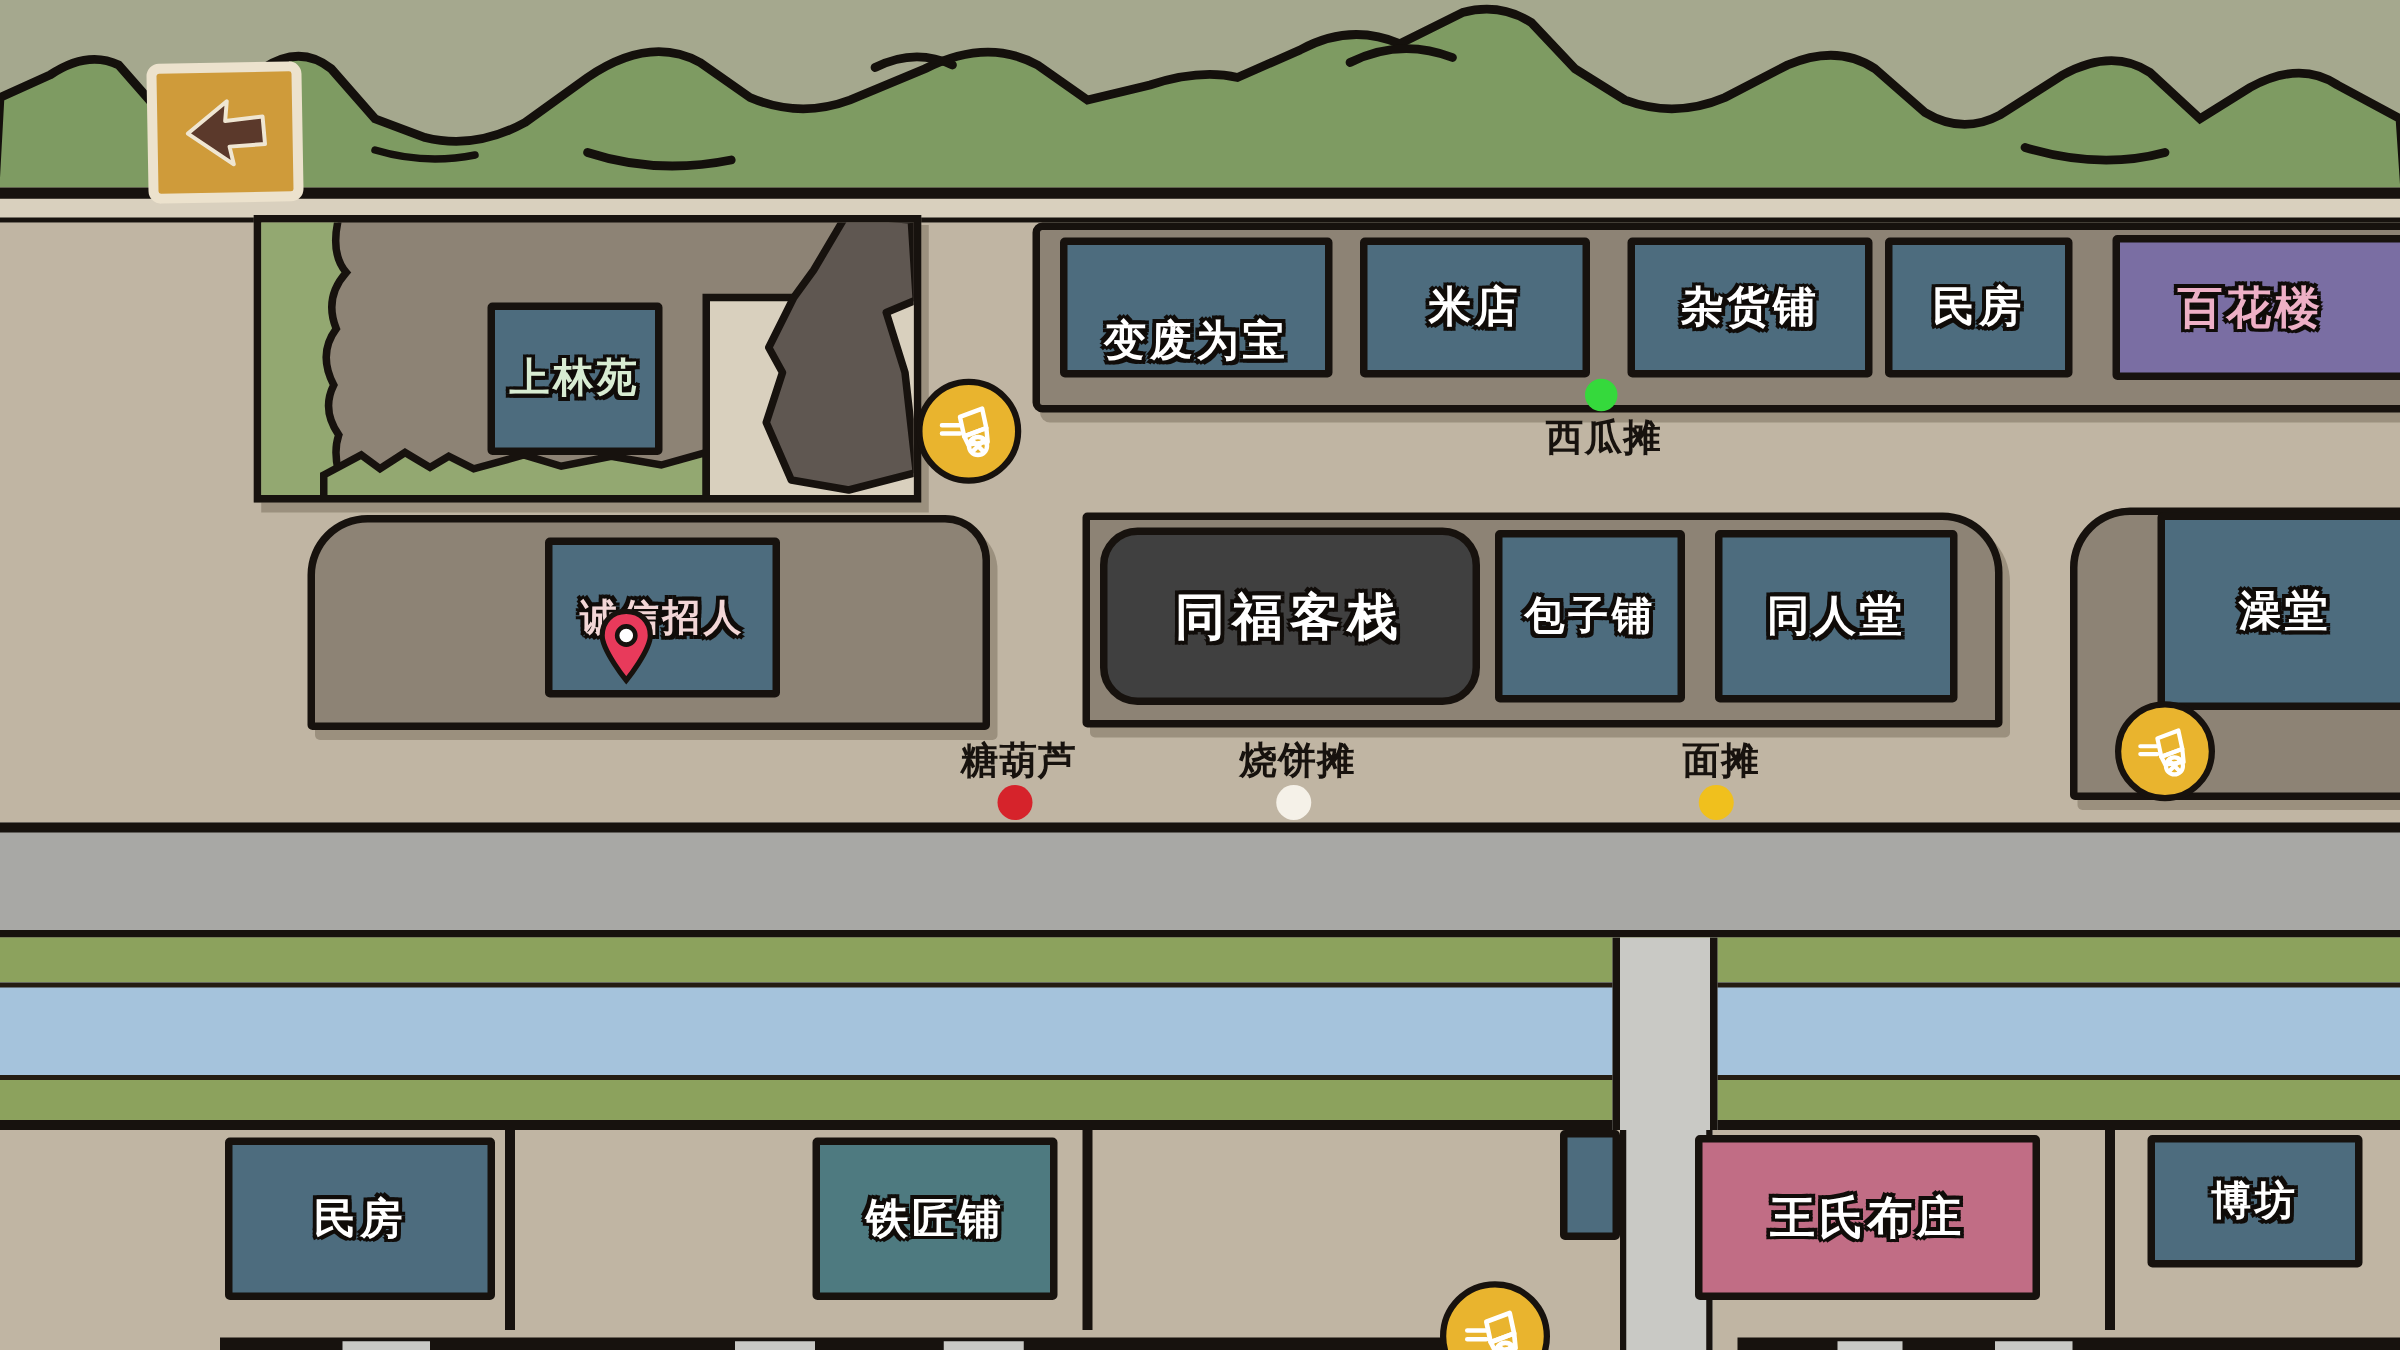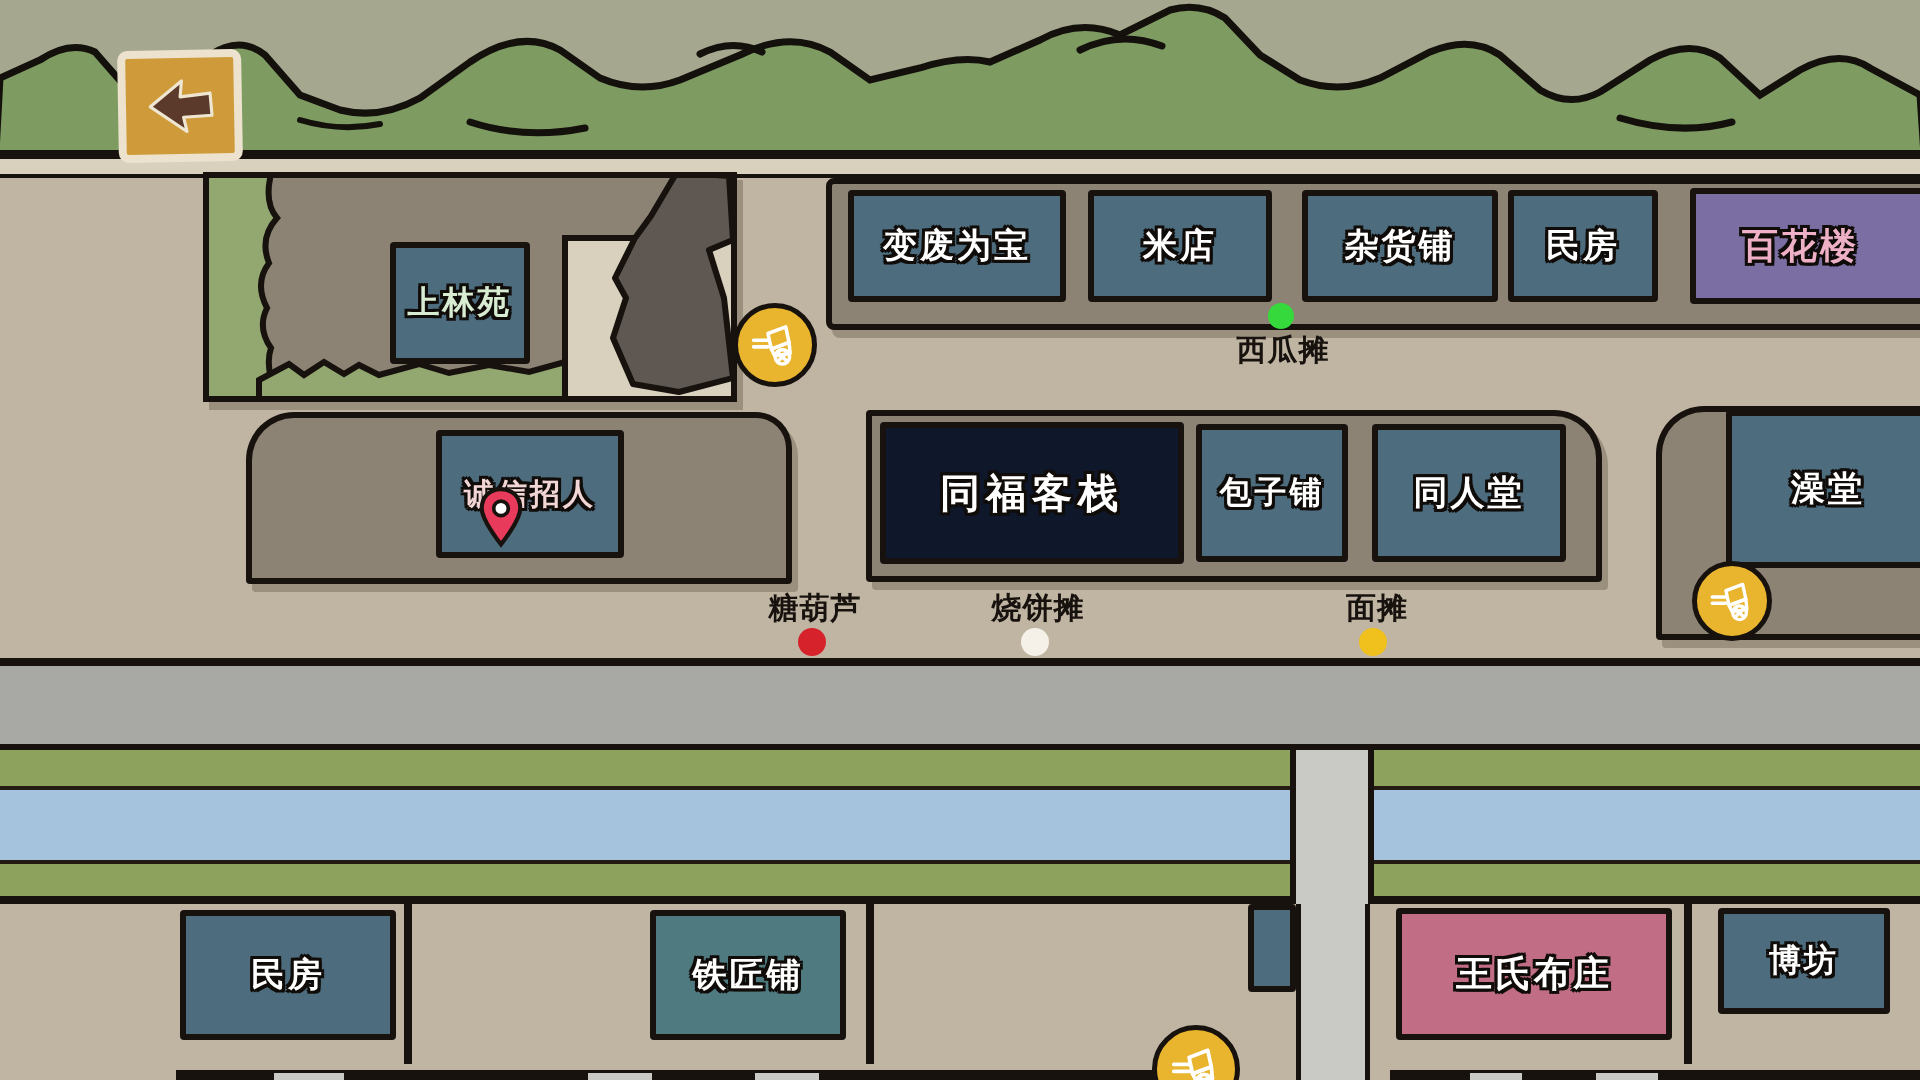--- a/index.html
+++ b/index.html
@@ -12,21 +12,21 @@
     border-top:9px solid #17120e;border-bottom:4px solid #17120e;box-sizing:border-box;}
 
   
   .block{position:absolute;background:#8d8375;border:6px solid #17120e;box-sizing:border-box;
     box-shadow:6px 8px 0 rgba(70,58,44,.30);}
   .bld{position:absolute;background:#4d6c7e;border:6px solid #17120e;border-radius:4px;box-sizing:border-box;
     display:flex;align-items:center;justify-content:center;font-weight:700;font-size:34px;letter-spacing:3px;
     color:#ffffff;text-shadow:3px 0 0 #100c09,-3px 0 0 #100c09,0 3px 0 #100c09,0 -3px 0 #100c09,
       3px 3px 0 #100c09,-3px -3px 0 #100c09,3px -3px 0 #100c09,-3px 3px 0 #100c09,
       2px 2px 0 #100c09,-2px -2px 0 #100c09;}
-  .b-red{background:#0f172a;}  .b-purple{background:#7a6ea3;}  .b-gold{background:#c0953e;}
+  .b-red{background:#404040;border-radius:30px;}  .b-purple{background:#7a6ea3;}  .b-gold{background:#c0953e;}
   .b-teal{background:#4e7a80;} .b-indigo{background:#4d5389;}  .b-rose{background:#c16d85;}
   .t-cream{color:#ffffff;} .t-pink{color:#eeb0c6;} .t-green{color:#d8ecd2;} .t-blush{color:#f2d6d6;}
   .fs30{font-size:30px;} .fs32{font-size:32px;} .fs36{font-size:36px;} .fs40{font-size:40px;letter-spacing:6px;}
 
   
   #road{position:absolute;left:0;top:658px;width:1920px;height:92px;background:#a8a8a5;
     border-top:8px solid #17120e;border-bottom:6px solid #17120e;box-sizing:border-box;}
   #green-bank-top{position:absolute;left:0;top:750px;width:1920px;height:36px;background:#8ca25d;}
   #river{position:absolute;left:0;top:786px;width:1920px;height:78px;background:#a5c3dc;
     border-top:4px solid #241c12;border-bottom:4px solid #241c12;box-sizing:border-box;}
@@ -75,21 +75,21 @@
       <path d="M50 202 L80 186 L95 197 L115 184 L135 196 L150 187 L170 197 L210 186 L240 195 L280 187 L320 194 L356 184 L356 222 L50 222 Z" fill="#93a871" stroke="#17120e" stroke-width="6"></path>
       <rect x="356" y="60" width="170" height="162" fill="#d9d0be" stroke="#17120e" stroke-width="6"></rect>
       <path d="M468 -6 L520 -2 L524 62 L500 72 L515 120 L524 200 L470 214 L424 206 L404 160 L417 120 L406 100 L426 60 L442 38 Z" fill="#5f5751" stroke="#17120e" stroke-width="6" stroke-linejoin="round"></path>
     </svg>
     <div class="bld fs32 t-green" style="left:181px;top:64px;width:140px;height:122px;">
       <span>上林苑</span>
     </div>
   </div>
 
   <div class="block" style="left:826px;top:178px;width:1104px;height:152px;border-radius:8px 0 0 8px;"></div>
-  <div class="bld" style="left:848px;top:190px;width:218px;height:112px;">
+  <div class="bld" style="left:848px;top:190px;width:218px;height:112px;align-items:flex-end;">
     <span>变废为宝</span>
     </div>
   <div class="bld" style="left:1088px;top:190px;width:184px;height:112px;">
     <span>米店</span>
     </div>
   <div class="bld t-cream" style="left:1302px;top:190px;width:196px;height:112px;">
     <span>杂货铺</span>
     </div>
   <div class="bld" style="left:1508px;top:190px;width:150px;height:112px;">
     <span>民房</span>
@@ -148,21 +148,21 @@
   <div class="divider" style="left:866px;"></div>
   <div class="divider" style="left:1684px;"></div>
   <div class="bld" style="left:1248px;top:904px;width:48px;height:88px;"></div>
 
   <div class="bld" style="left:180px;top:910px;width:216px;height:130px;">
     <span>民房</span>
     </div>
   <div class="bld b-teal" style="left:650px;top:910px;width:196px;height:130px;">
     <span>铁匠铺</span>
     </div>
-  <div class="bld b-rose fs36" style="left:1396px;top:908px;width:276px;height:132px;">
+  <div class="bld b-rose fs36" style="left:1356px;top:908px;width:276px;height:132px;">
     <span>王氏布庄</span>
     </div>
   <div class="bld fs32" style="left:1718px;top:908px;width:172px;height:106px;">
     <span>博坊</span>
     </div>
 
   <div class="dock-bar" style="left:176px;width:990px;"></div>
   <div class="dock-bar" style="left:1390px;width:530px;"></div>
   <div class="dock-tab" style="left:274px;width:70px;"></div>
   <div class="dock-tab" style="left:588px;width:64px;"></div>

